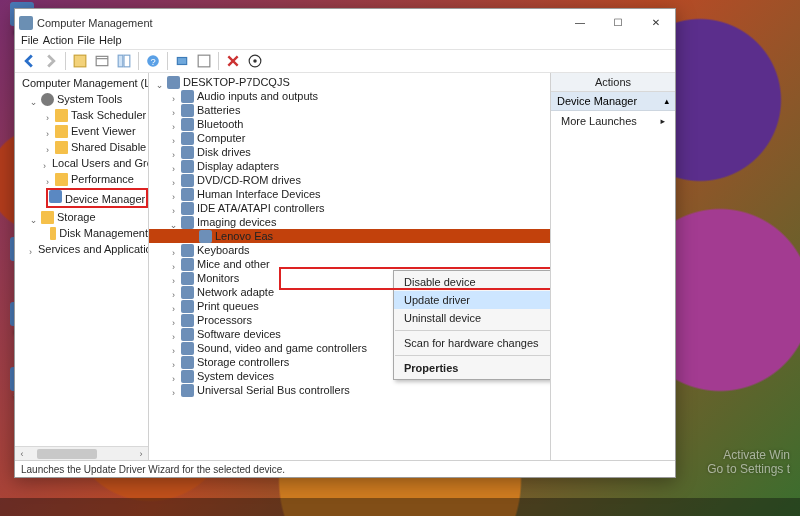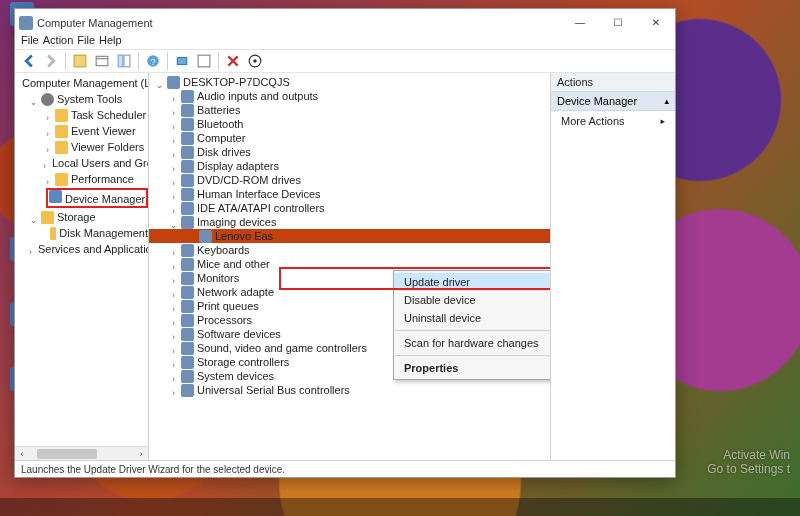--- a/index.html
+++ b/index.html
@@ -112,21 +112,21 @@
   .context-menu .mi{padding:3px 10px;cursor:default;}
   .context-menu .mi.hover{background:#cde6ff;}
   .context-menu .msep{height:1px;background:#d0d0d0;margin:3px 1px;}
   .ctx-highlight{
     position:absolute; border:2px solid #d22;
     left:130px; top:194px; width:277px; height:23px; z-index:25;
     pointer-events:none;
   }
 
   .right-pane{
-    width:124px; font-size:11px;
+    width:124px; font-size:11px;text-align:center;
   }
   .right-pane .hdr{background:#eef2f6;padding:3px 6px;font-weight:400;color:#222;border-bottom:1px solid #d8d8d8;}
   .right-pane .subhdr{background:#dde8f4;padding:3px 6px;display:flex;justify-content:space-between;align-items:center;border-bottom:1px solid #cdd6e0;}
   .right-pane .act{padding:4px 10px;display:flex;justify-content:space-between;align-items:center;color:#222;}
 
   .statusbar{
     height:17px;border-top:1px solid #d0d0d0;
     font-size:10px;color:#333;padding:1px 6px;
     display:flex;align-items:center;
   }
@@ -247,21 +247,21 @@
             <span>Task Scheduler</span>
           </li>
         <li class="indent2">
             <span class="twisty">›</span>
             <span class="nicon fold"></span>
             <span>Event Viewer</span>
           </li>
         <li class="indent2">
             <span class="twisty">›</span>
             <span class="nicon fold"></span>
-            <span>Viewer Folders</span>
+            <span>Shared Disable</span>
           </li>
         <li class="indent2">
             <span class="twisty">›</span>
             <span class="nicon fold"></span>
             <span>Local Users and Groups</span>
           </li>
         <li class="indent2">
             <span class="twisty">›</span>
             <span class="nicon fold"></span>
             <span>Performance</span>
@@ -406,39 +406,39 @@
             <span>System devices</span>
           </li>
           <li class="l1">
             <span class="twisty">›</span>
             <span class="dicon"></span>
             <span>Universal Serial Bus controllers</span>
           </li>
         </ul>
 
       <div class="context-menu">
+        <div class="mi">Disable device</div>
         <div class="mi hover">Update driver</div>
-        <div class="mi">Disable device</div>
         <div class="mi">Uninstall device</div>
         <div class="msep"></div>
         <div class="mi">Scan for hardware changes</div>
         <div class="msep"></div>
         <div class="mi" style="font-weight:bold">Properties</div>
       </div>
       <div class="ctx-highlight"></div>
     </div>
 
     <div class="right-pane">
       <div class="hdr">Actions</div>
       <div class="subhdr">
         <span>Device Manager</span>
         <span style="font-size:9px">▴</span>
       </div>
       <div class="act">
-        <span>More Actions</span>
+        <span>More Launches</span>
         <span style="font-size:9px">▸</span>
       </div>
     </div>
   </div>
 
   <div class="statusbar">
     <span>Launches the Update Driver Wizard for the selected device.</span>
   </div>
 </div>
 

